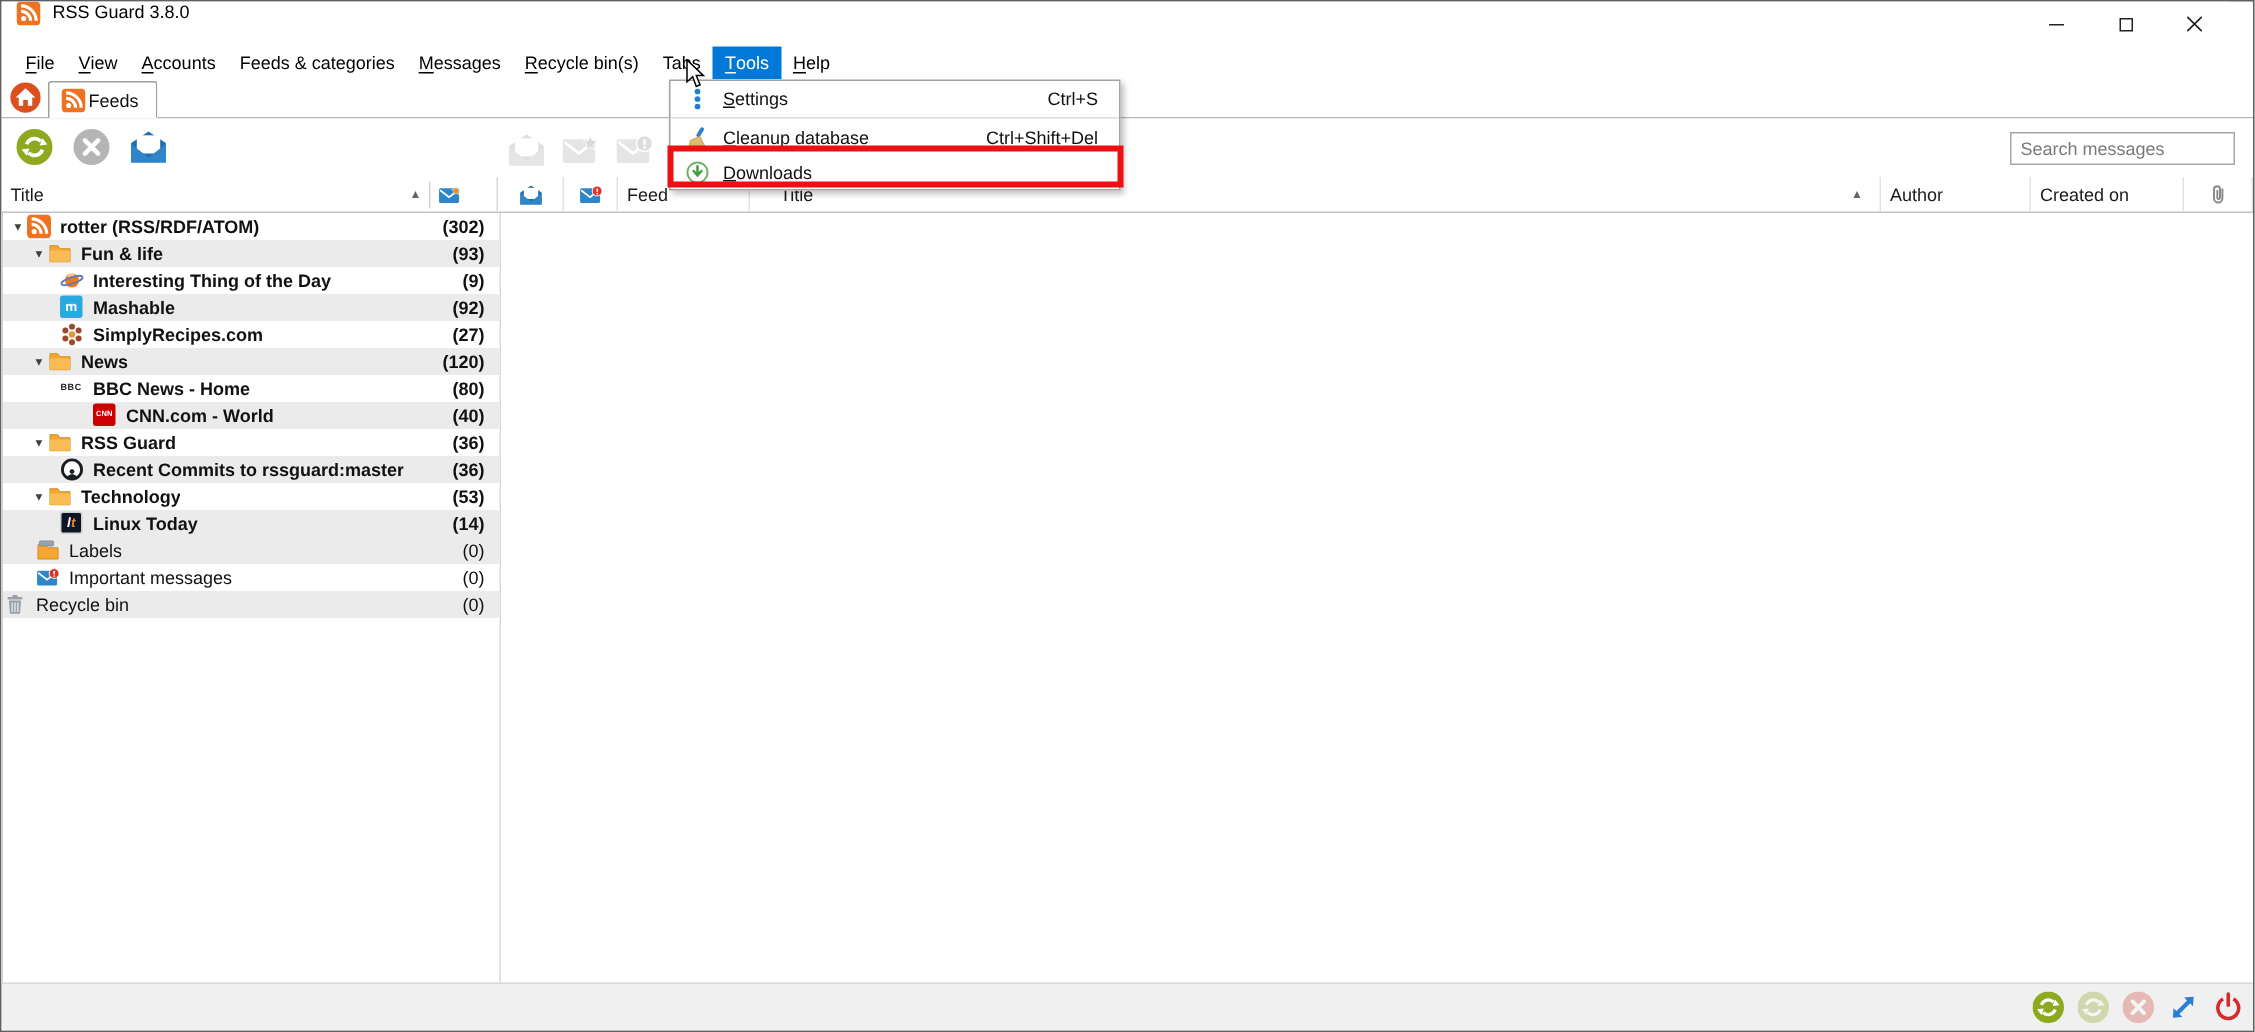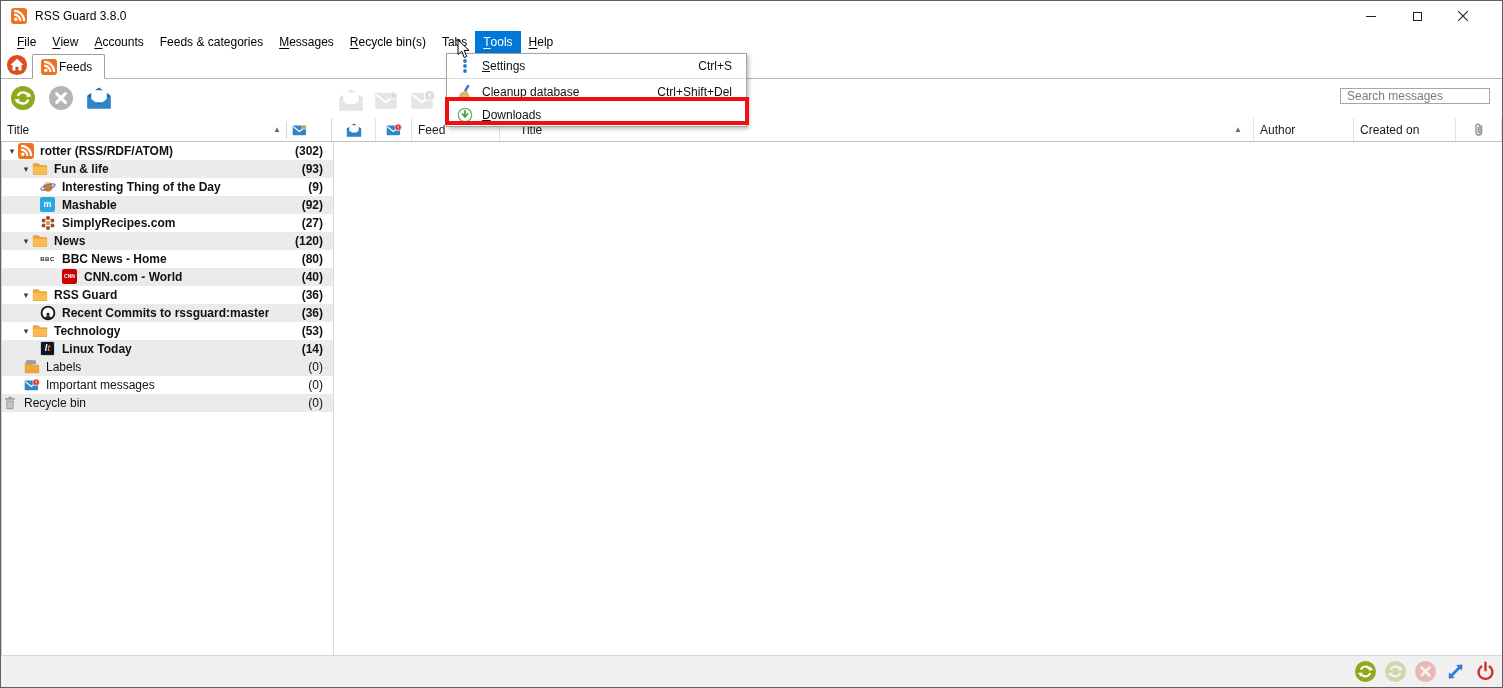--- a/index.html
+++ b/index.html
@@ -3,21 +3,21 @@
 <meta charset="utf-8">
 <style>
   * { margin:0; padding:0; box-sizing:border-box; }
   html,body { background:#888; }
   body { font-family:"Liberation Sans","DejaVu Sans",sans-serif; }
   .window{ position:relative; width:1503px; height:688px; background:#fff;
     border:1px solid #606060; overflow:hidden; font-size:12px; color:#111; }
 
   
   .titlebar{ position:absolute; left:0; top:0; right:16px; height:30px; background:#fff;
-    display:flex; align-items:center; }
+    display:flex; }
   .titlebar .appic{ width:16px; height:16px; margin-left:10px; }
   .titlebar .title{ margin-left:8px; font-size:12px; color:#000; }
   .wctrls{ margin-left:auto; display:flex; height:100%; }
   .wbtn{ width:46px; height:100%; display:flex; align-items:center; justify-content:center; }
   .glyph-min{ width:10px; height:1px; background:#222; display:block; }
   .glyph-max{ width:9px; height:9px; border:1px solid #222; display:block; }
   .wbtn svg{ width:10px; height:10px; }
 
   
   .menubar{ position:absolute; left:0; top:30px; right:0; height:22px; background:#fff;
@@ -37,21 +37,21 @@
   .tab .ic16{ width:16px; height:16px; }
 
   
   .toolbar{ position:absolute; left:0; top:78px; right:0; height:39px; background:#fff; }
   .tb-left{ position:absolute; left:8px; top:5px; display:flex; gap:10px; align-items:center; }
   .tb-msg{ position:absolute; left:336px; top:7px; display:flex; gap:8px; align-items:center; }
   .tbtn{ width:28px; height:28px; display:flex; align-items:center; justify-content:center; }
   .tbtn svg{ width:26px; height:26px; }
   .tbtn.env svg{ width:27px; height:24px; }
   .tb-sep{ width:1px; height:26px; background:#d2d2d2; margin-left:4px; }
-  .search{ position:absolute; top:9px; right:12px; width:150px; height:16px;
+  .search{ position:absolute; top:9px; right:12px; width:150px; height:22px;
     border:1px solid #a7a7a7; font-family:inherit; font-size:12px; padding:2px 6px; color:#222; }
   .search::placeholder{ color:#7a7a7a; opacity:1; }
 
   
   .headers{ position:absolute; left:0; top:117px; right:0; height:24px; background:#fff;
     border-bottom:1px solid #c3c3c3; display:flex; }
   .feed-hdr{ width:333px; border-right:1px solid #d9d9d9; display:flex; align-items:center; }
   .feed-hdr .hlbl{ padding-left:6px; color:#1a1a1a; }
   .sortmark{ font-size:8px; color:#666; margin:0 5px 0 auto; }
   .hsep{ width:1px; height:18px; background:#d4d4d4; }

